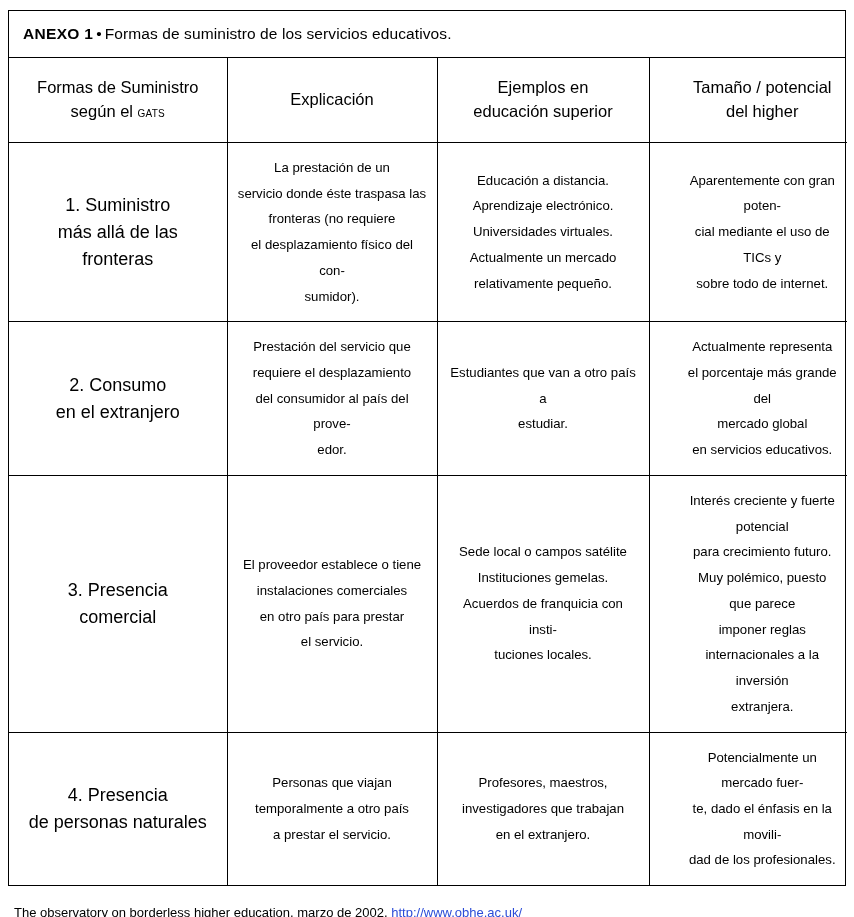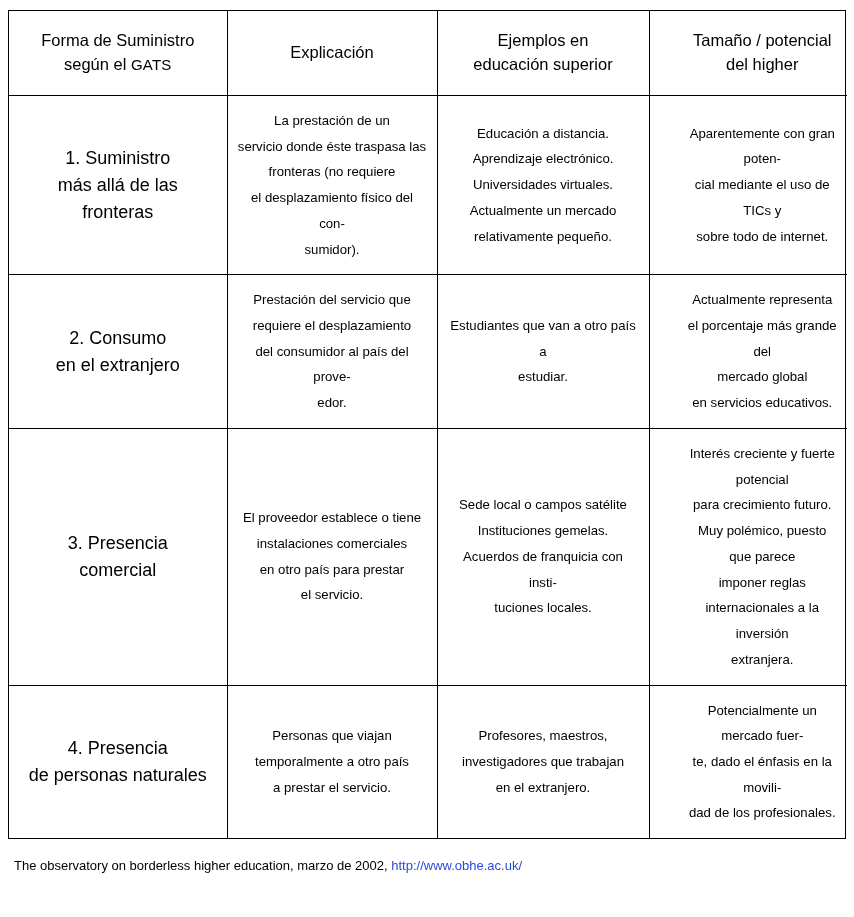--- a/index.html
+++ b/index.html
@@ -59,21 +59,21 @@
     border-bottom: none;
   }
   table.main th {
     font-weight: normal;
     font-size: 16.5px;
     line-height: 1.45;
     padding-top: 18px;
     padding-bottom: 18px;
   }
   th .small-caps {
-    font-size: 15px;
+    font-size: 10px;
     letter-spacing: 0.2px;
   }
   td.cat {
     font-size: 18px;
     line-height: 1.5;
   }
   td.body-cell {
     font-size: 13.2px;
     line-height: 1.95;
   }
@@ -101,32 +101,35 @@
     text-decoration: none;
   }
 </style>
 </head>
 <body>
 
 <div class="page">
 
   <div class="table-wrap">
 
+    <div class="anexo-bar">
+      <span class="anexo-label">ANEXO 1</span><span class="bullet">•</span><span>Formas de suministro de los servicios educativos.</span>
+    </div>
 
     <table class="main">
       <colgroup>
         <col class="c1">
           <col class="c2">
           <col class="c3">
           <col class="c4">
       </colgroup>
       <thead>
         <tr>
           <th>
-            <div>Forma de Suministro</div>
+            <div>Formas de Suministro</div>
             <div><span>según el </span><span class="small-caps">GATS</span></div>
           </th>
           <th>
             <div>Explicación</div>
           </th>
           <th>
             <div>Ejemplos en</div>
             <div>educación superior</div>
           </th>
           <th>

